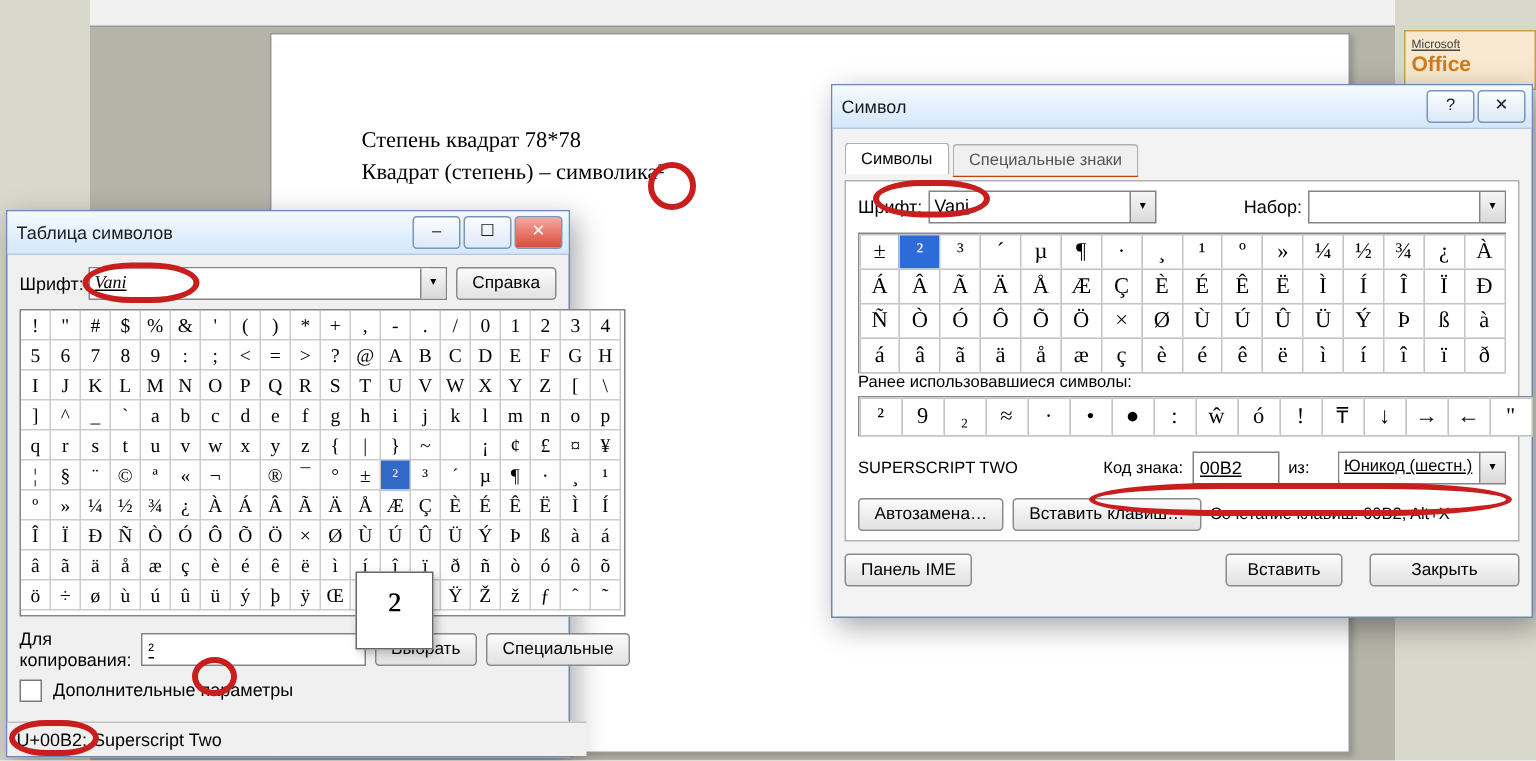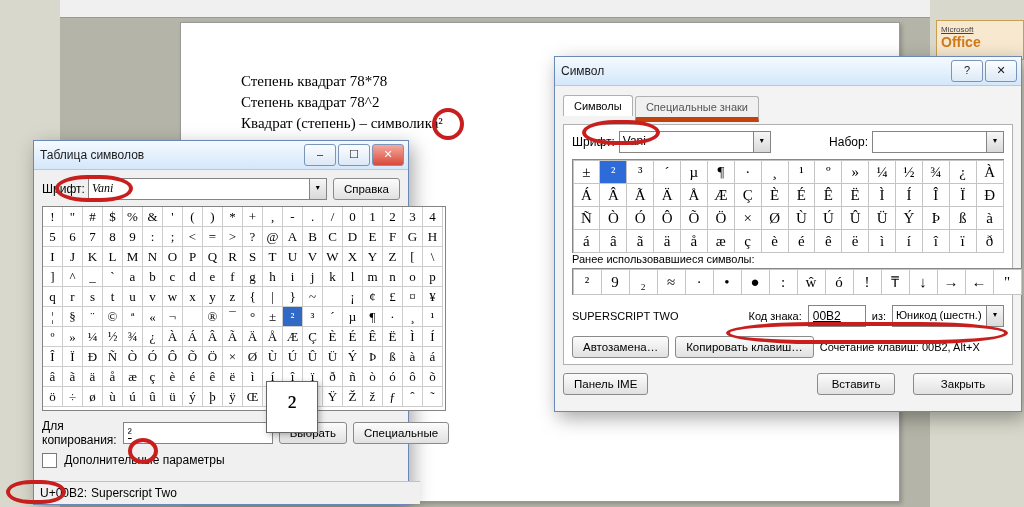--- a/index.html
+++ b/index.html
@@ -20,63 +20,62 @@
   .page p { margin: 0 0 4px 0; font-family: "Times New Roman", serif; font-size: 15px; color: #000; }
   
   .dlg { background: #f0f0f0; border: 1px solid #6b89b8; box-shadow: 4px 6px 18px rgba(0,0,0,0.35); }
   .titlebar { background: linear-gradient(#f5faff,#d4e7fb); height: 28px; display: flex; align-items: center; padding: 0 6px; font-size: 12px; color: #1a1a1a; position: relative; border-bottom: 1px solid #b5c8df; }
   .winbtns { position: absolute; right: 4px; top: 3px; display: flex; gap: 2px; }
   .winbtn { width: 30px; height: 20px; border: 1px solid #7a95b8; border-radius: 3px; background: linear-gradient(#fbfdff,#dde9f6); font-size: 11px; text-align: center; line-height: 18px; cursor: pointer; }
   .winbtn.close { background: linear-gradient(#f5a9a0,#d84a3a); color:#fff; }
   .body { padding: 8px; }
   label.fld { display: inline-block; }
   .combo { height: 20px; border: 1px solid #848484; background: #fff; position: relative; display: inline-block; vertical-align: middle; }
-  .combo input { border: 0; width: calc(100% - 16px); height: 18px; font-size: 12px; padding: 0 3px; font-style: italic; }
+  .combo input { border: 0; width: calc(100% - 16px); height: 18px; font-size: 12px; padding: 0 3px; font-style: italic; text-decoration: underline; }
   .combo .arrow { position: absolute; right: 0; top: 0; width: 16px; height: 100%; border-left: 1px solid #848484; background: linear-gradient(#f7f7f7,#d9d9d9); text-align: center; font-size: 8px; line-height: 18px; }
   .btn { height: 22px; border: 1px solid #8a8a8a; background: linear-gradient(#fcfcfc,#e1e1e1); border-radius: 3px; padding: 0 10px; font-size: 11.5px; cursor: pointer; }
   .grid { border: 1px solid #848484; background: #fff; }
   .grid .row { display: flex; }
   .grid .c { width: 19px; height: 19px; border-right: 1px solid #ccc; border-bottom: 1px solid #ccc; text-align: center; font-size: 13px; line-height: 19px; font-family: "Times New Roman", serif; cursor: pointer; overflow: hidden; }
   .grid .c.sel { background: #3169c6; color: #fff; }
   .preview { position: absolute; width: 50px; height: 50px; border: 1px solid #666; background: #fff; text-align: center; font-size: 30px; line-height: 48px; font-family: "Times New Roman", serif; box-shadow: 2px 2px 6px rgba(0,0,0,0.3); }
   .checkbox { display: inline-block; width: 13px; height: 13px; border: 1px solid #7a7a7a; background: #fff; vertical-align: middle; }
   .textinput { border: 1px solid #848484; background: #fff; height: 20px; padding: 0 4px; font-size: 12px; text-decoration: underline; }
   .circle { border: 4px solid #c81e1e; border-radius: 50%; background: transparent; pointer-events: none; }
   .tab { display: inline-block; padding: 4px 10px; border: 1px solid #b0b0b0; border-bottom: none; background: #fff; font-size: 11px; border-radius: 3px 3px 0 0; margin-right: -1px; position: relative; top: 1px; cursor: pointer; }
-  .tab.inactive { background: #f0f0f0; border-bottom: 5px solid #c2410c; color: #555; top: 2px; }
+  .tab.inactive { background: #f0f0f0; border-bottom: 1px solid #c2410c; color: #555; top: 2px; }
   .grid2 .row { display: flex; }
   .grid2 .c { width: 27px; height: 22px; border: 1px solid #c4c4c4; margin:-0.5px; text-align: center; font-size: 15px; line-height: 22px; font-family: "Times New Roman", serif; cursor: pointer; overflow: hidden; background: #fff; }
   .grid2 .c.sel { background: #2d6cd8; color: #fff; }
   .recent { display: flex; }
   .recent .c { width: 27px; height: 24px; border: 1px solid #c4c4c4; margin:-0.5px; text-align: center; font-size: 15px; line-height: 24px; font-family: "Times New Roman", serif; cursor: pointer; background: #fff; }
   .office { left: 936px; top: 20px; width: 88px; height: 40px; background: #f7e8cf; border: 1px solid #c99e4e; font-size: 10px; padding: 4px; }
 </style>
 </head>
 <body>
 
 <div class="e doc-bg"></div>
 <div class="e ruler"></div>
 <div class="e page">
-  <div style="margin-top:0;">
+  <div style="margin-top:13px;">
     <p>Степень квадрат 78*78</p>
-    <p>Степень квадрат 78^2</p>
     <p>
       <span>Квадрат (степень) – символика</span><span style="position:relative;">²</span>
     </p>
   </div>
 </div>
 
 <div class="e circle" style="left:432px; top:108px; width:32px; height:32px;"></div>
 
 <div class="e office">
   <div style="font-size:8px;color:#444;text-decoration:underline;">Microsoft</div>
   <div style="font-weight:bold;color:#d07a1a;font-size:14px;">Office</div>
 </div>
 
-<div class="e dlg" style="left:4px; top:140px; width:376px; height:365px;margin-left:29px;">
+<div class="e dlg" style="left:4px; top:140px; width:376px; height:365px;">
   <div class="titlebar">
     <span>Таблица символов</span>
     <div class="winbtns">
       <div class="winbtn">‒</div>
       <div class="winbtn">☐</div>
       <div class="winbtn close">✕</div>
     </div>
   </div>
   <div class="body">
     <div style="display:flex;align-items:center;gap:6px;margin-bottom:6px;">
@@ -447,28 +446,28 @@
           <div class="c">↓</div>
           <div class="c">→</div>
           <div class="c">←</div>
           <div class="c">"</div>
         </div>
       <div style="margin-top:10px;display:flex;align-items:center;gap:6px;font-size:11px;">
         <span>SUPERSCRIPT TWO</span>
         <span style="margin-left:auto;">Код знака:</span>
         <input class="textinput" style="width: 48px;" value="00B2">
         <span>из:</span>
-        <div class="combo" style="width:110px;">
+        <div class="combo" style="width:110px;margin-left:13px;">
           <input style="font-style: normal; font-size: 11px;" value="Юникод (шестн.)">
           <div class="arrow">▾</div>
         </div>
       </div>
       <div style="margin-top:9px;display:flex;align-items:center;gap:6px;font-size:11px;">
         <button class="btn">Автозамена…</button>
-        <button class="btn">Копировать клавиш…</button>
+        <button class="btn">Вставить клавиш…</button>
         <span>Сочетание клавиш: 00B2, Alt+X</span>
       </div>
     </div>
     <div style="margin-top:8px;display:flex;align-items:center;gap:6px;">
       <button class="btn">Панель IME</button>
       <div style="margin-left:auto;display:flex;gap:18px;">
         <button class="btn" style="width:78px;">Вставить</button>
         <button class="btn" style="width:100px;">Закрыть</button>
       </div>
     </div>

